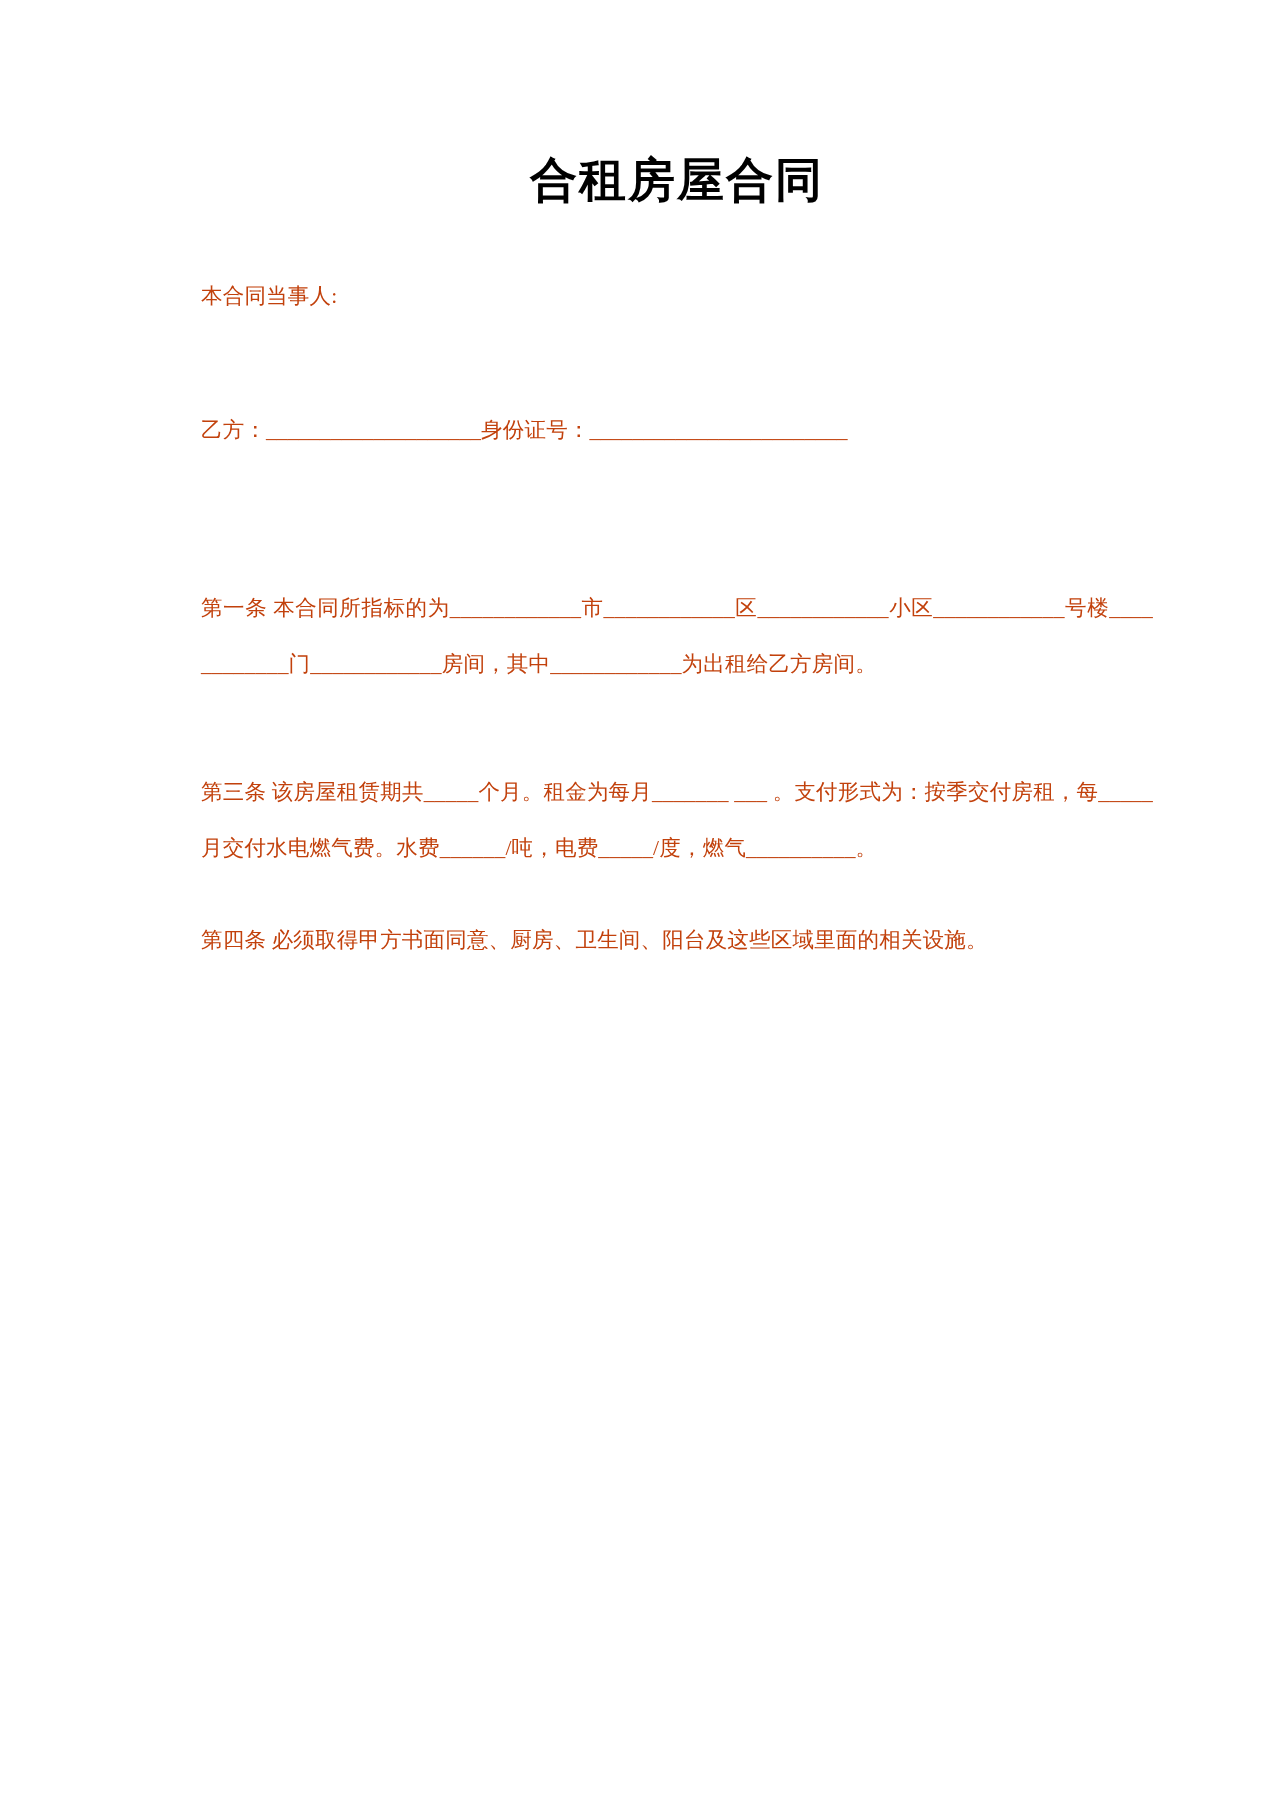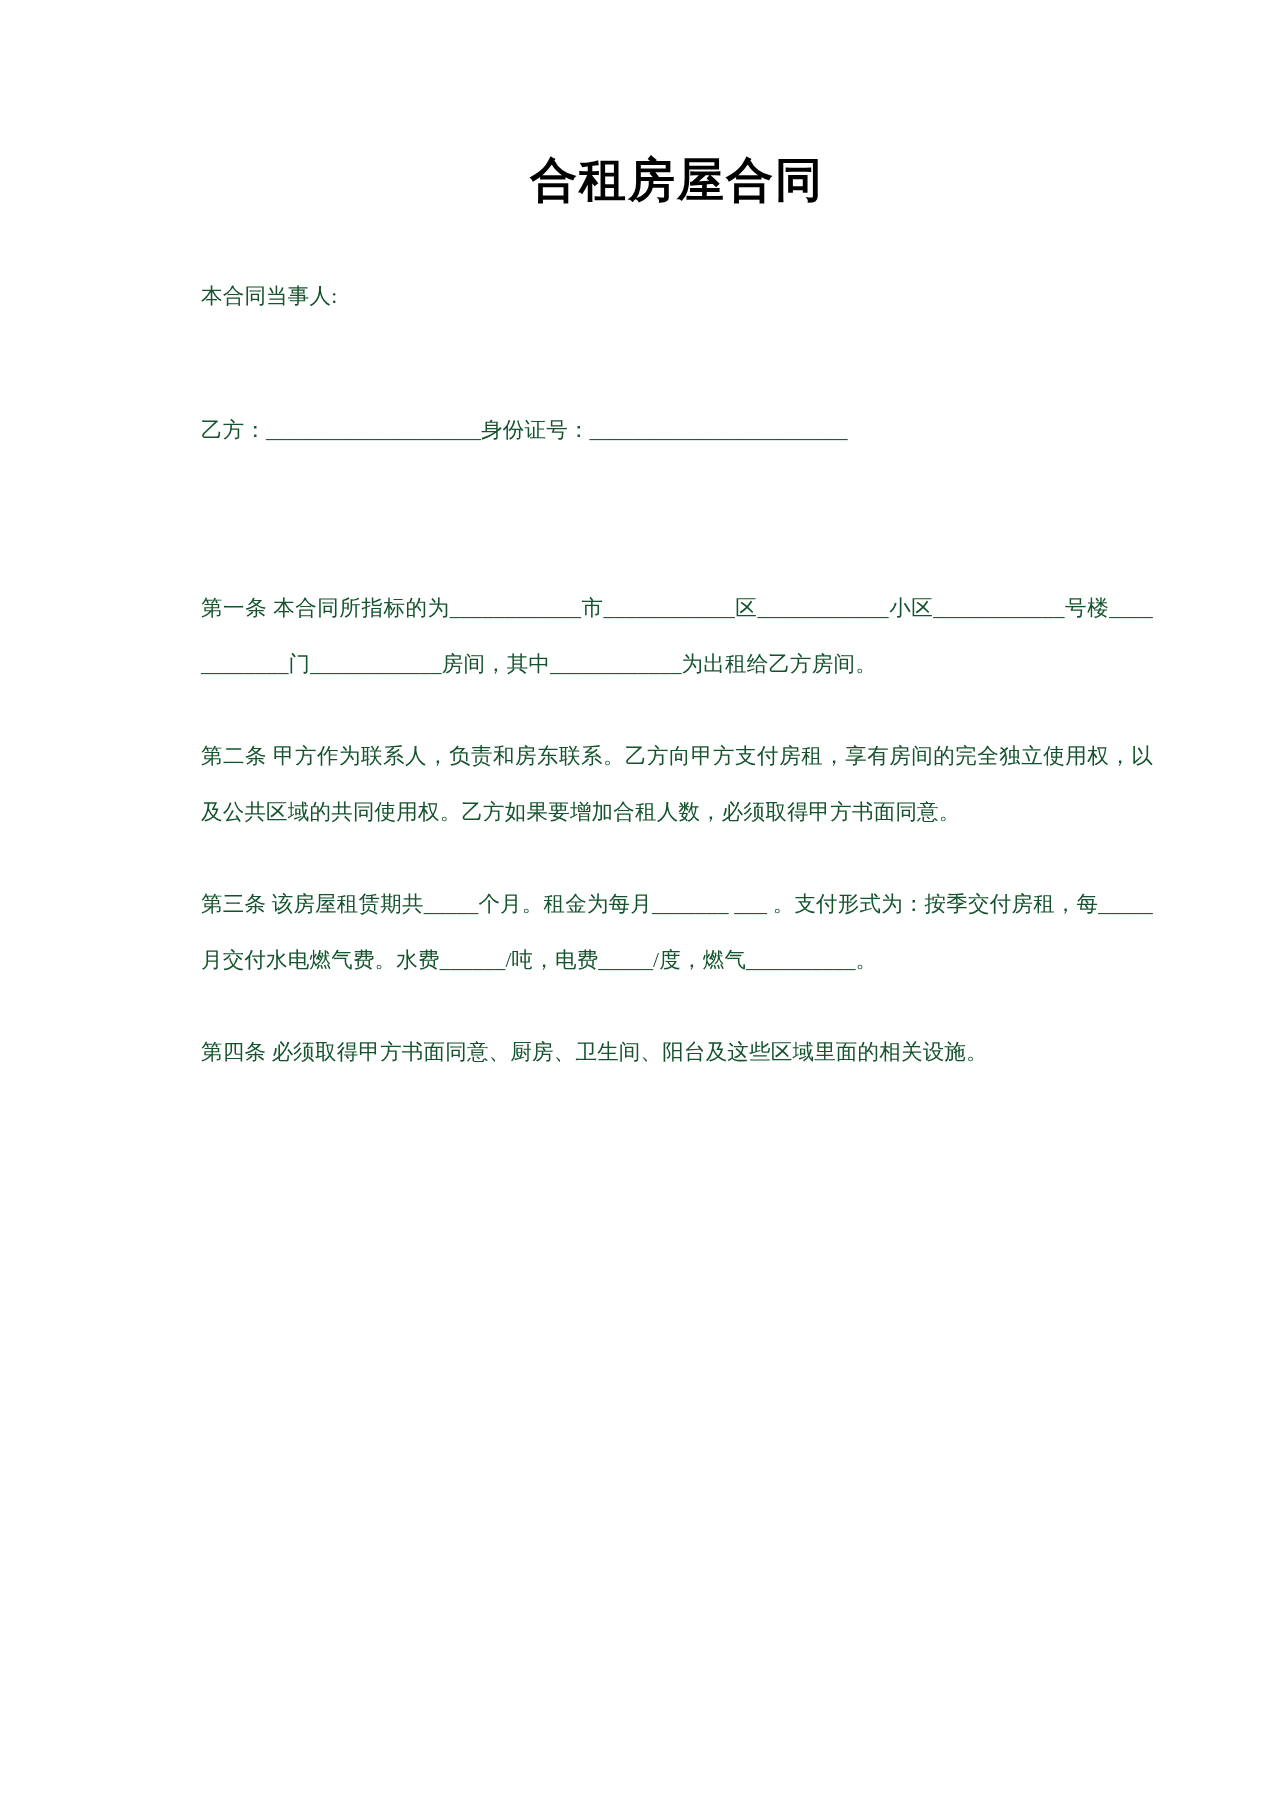--- a/index.html
+++ b/index.html
@@ -35,21 +35,21 @@
     font-size: 47px;
     letter-spacing: 2px;
     line-height: 1.2;
     margin: 0;
     padding-top: 152px;
     color: #000000;
   }
   .para {
     font-size: 21.5px;
     line-height: 56px;
-    color: #14532d;
+    color: #c2410c;
     margin: 0;
     text-align: justify;
     word-break: break-all;
     letter-spacing: 0.2px;
   }
   .spacer-1 { height: 60px; }
   .spacer-2 { height: 40px; }
   .spacer-3 { height: 38px; }
   .spacer-4 { height: 122px; }
   .gap-para { height: 36px; }
@@ -75,21 +75,20 @@
     <div class="spacer-3"></div>
 
     <p class="para"><span>乙方：</span><span class="blank">____________________</span><span>身份证号：</span><span class="blank">________________________</span></p>
 
     <div class="spacer-4"></div>
 
     <p class="para">第一条  本合同所指标的为____________市____________区____________小区____________号楼____________门____________房间，其中____________为出租给乙方房间。</p>
 
     <div class="gap-para"></div>
 
-    <p class="para">第二条  甲方作为联系人，负责和房东联系。乙方向甲方支付房租，享有房间的完全独立使用权，以及公共区域的共同使用权。乙方如果要增加合租人数，必须取得甲方书面同意。</p>
 
     <div class="gap-para"></div>
 
     <p class="para">第三条  该房屋租赁期共_____个月。租金为每月_______ ___ 。支付形式为：按季交付房租，每_____月交付水电燃气费。水费______/吨，电费_____/度，燃气__________。</p>
 
     <div class="gap-para"></div>
 
     <p class="para">第四条  必须取得甲方书面同意、厨房、卫生间、阳台及这些区域里面的相关设施。</p>
 
   </div>

